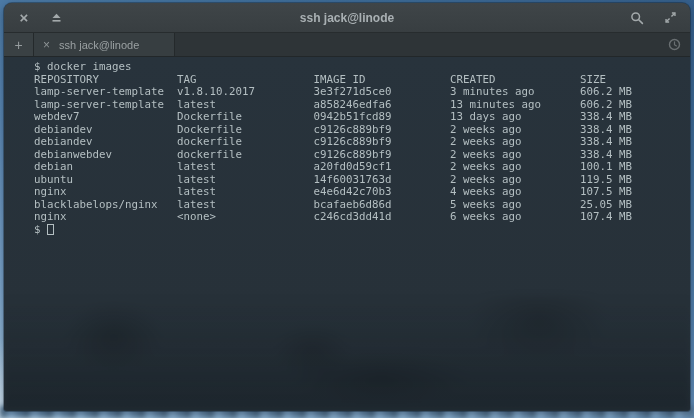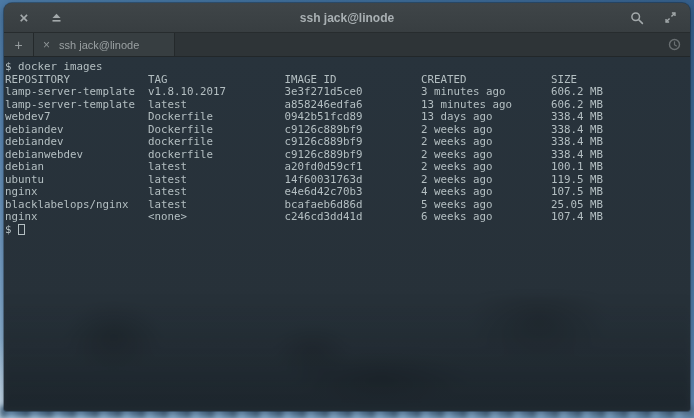--- a/index.html
+++ b/index.html
@@ -68,21 +68,21 @@
   }
   .tab-close { color:#8e9496; font-size:12px; line-height:1; }
   .tab-label { color:#9aa0a2; font-size:11px; white-space:nowrap; }
   .tab-spacer { flex:1; }
   .history-btn { align-self:center; margin-right:9px; opacity:.55; }
   .history-btn svg { display:block; }
 
   
   .terminal {
     position:relative; height:353px;
-    padding:4px 1px;
+    padding:4px 30px;
     background:linear-gradient(180deg, #28333c 0%, #273139 70%, #242e36 100%);
   }
   .term-text, .prompt-line {
     font-family:"DejaVu Sans Mono", monospace;
     font-size:10.8px; line-height:12.5px;
     color:#b4bfc2; white-space:pre;
   }
   .prompt-line { display:flex; align-items:center; }
   .cursor {
     display:inline-block; width:7px; height:11px;

